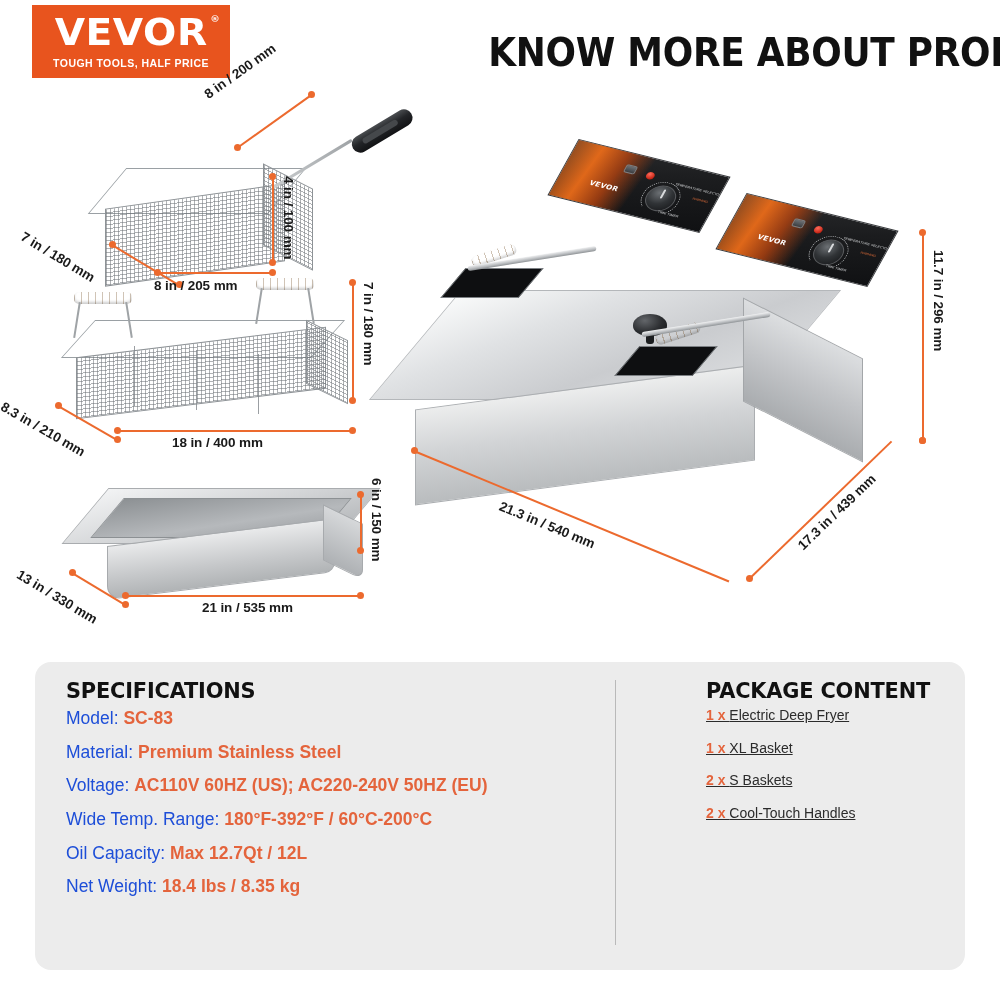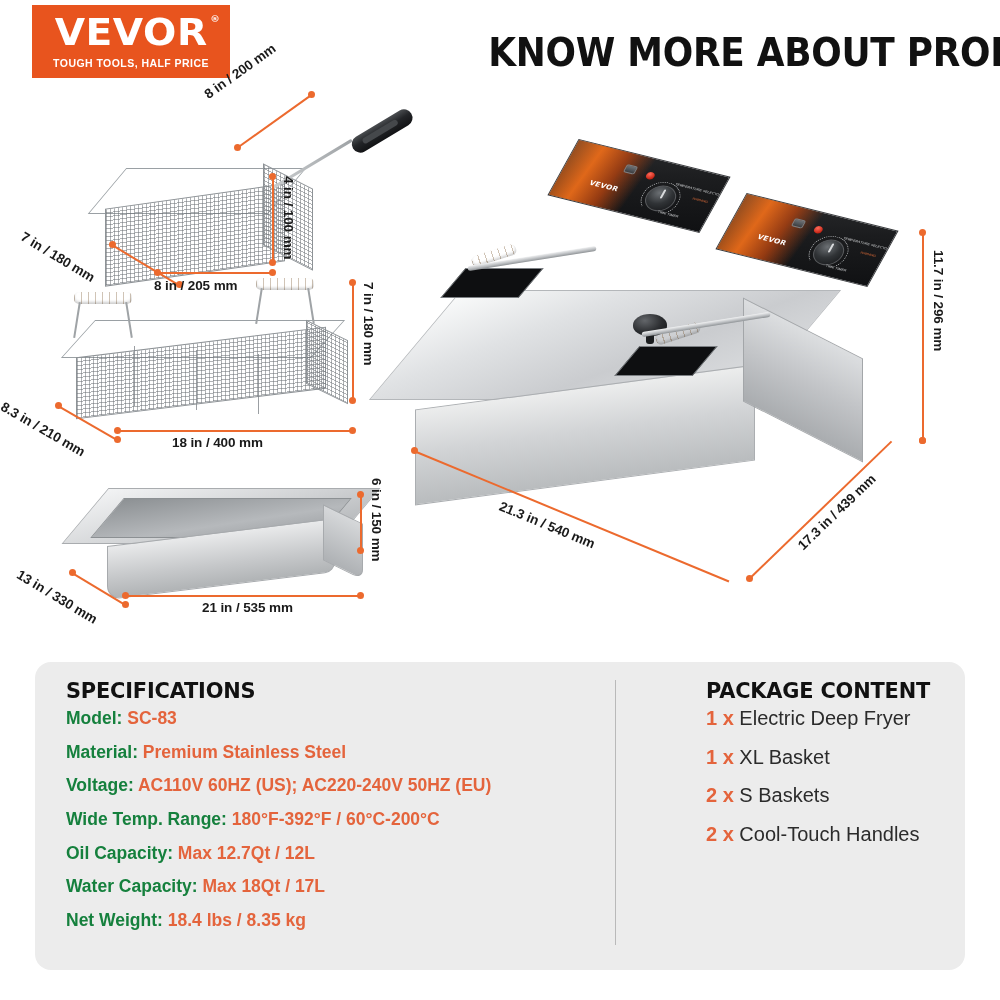--- a/index.html
+++ b/index.html
@@ -272,27 +272,27 @@
     white-space: nowrap;
   }
   #spec-title { left: 66px; top: 678px; }
   #pkg-title  { left: 706px; top: 678px; }
 
   #spec-list { position: absolute; left: 66px; top: 710px; width: 540px; }
   .spec-row {
     font-size: 17.5px; line-height: 1; color: #2b2b2b;
     margin-bottom: 16.2px; white-space: nowrap;
   }
-  .spec-label { font-weight: 700; color: #15803d; }
+  .spec-label { font-weight: 400; color: #1d4ed8; }
   .spec-value { font-weight: 700; color: #e4643c; }
 
   #pkg-list { position: absolute; left: 706px; top: 708px; width: 260px; }
   .pkg-row {
-    font-size: 20px; line-height: 1; color: #2b2b2b;
-    margin-bottom: 18.5px; white-space: nowrap;
+    font-size: 14px; line-height: 1; color: #2b2b2b;
+    margin-bottom: 18.5px; white-space: nowrap; text-decoration: underline;
   }
   .pkg-qty { font-weight: 700; color: #e4643c; }
   .pkg-name { font-weight: 400; color: #2b2b2b; }
 </style>
 </head>
 <body>
 
 <div id="page">
 
   <div id="logo-block">
@@ -449,21 +449,20 @@
   <div id="info-panel"></div>
   <div id="divider"></div>
 
   <div id="spec-title" class="sec-title">SPECIFICATIONS</div>
   <div id="spec-list">
       <div class="spec-row"><span class="spec-label">Model: </span><span class="spec-value">SC-83</span></div>
       <div class="spec-row"><span class="spec-label">Material: </span><span class="spec-value">Premium Stainless Steel</span></div>
       <div class="spec-row"><span class="spec-label">Voltage: </span><span class="spec-value">AC110V 60HZ (US); AC220-240V 50HZ (EU)</span></div>
       <div class="spec-row"><span class="spec-label">Wide Temp. Range: </span><span class="spec-value">180°F-392°F / 60°C-200°C</span></div>
       <div class="spec-row"><span class="spec-label">Oil Capacity: </span><span class="spec-value">Max 12.7Qt / 12L</span></div>
-      <div class="spec-row"><span class="spec-label">Water Capacity: </span><span class="spec-value">Max 18Qt / 17L</span></div>
       <div class="spec-row"><span class="spec-label">Net Weight: </span><span class="spec-value">18.4 lbs / 8.35 kg</span></div>
     </div>
 
   <div id="pkg-title" class="sec-title">PACKAGE CONTENT</div>
   <div id="pkg-list">
       <div class="pkg-row"><span class="pkg-qty">1 x </span><span class="pkg-name">Electric Deep Fryer</span></div>
       <div class="pkg-row"><span class="pkg-qty">1 x </span><span class="pkg-name">XL Basket</span></div>
       <div class="pkg-row"><span class="pkg-qty">2 x </span><span class="pkg-name">S Baskets</span></div>
       <div class="pkg-row"><span class="pkg-qty">2 x </span><span class="pkg-name">Cool-Touch Handles</span></div>
     </div>

